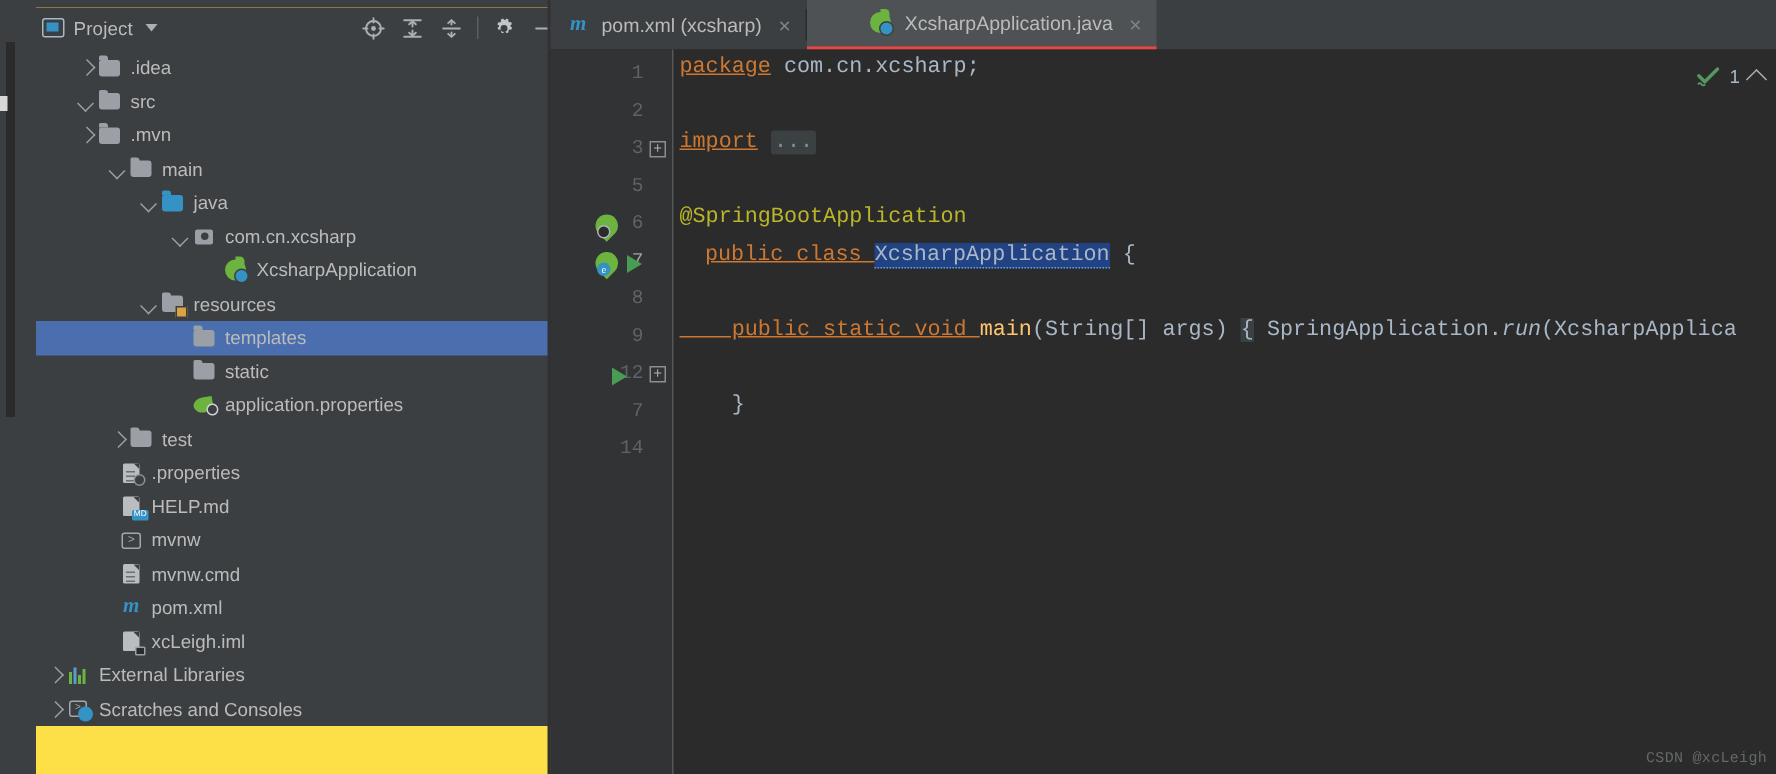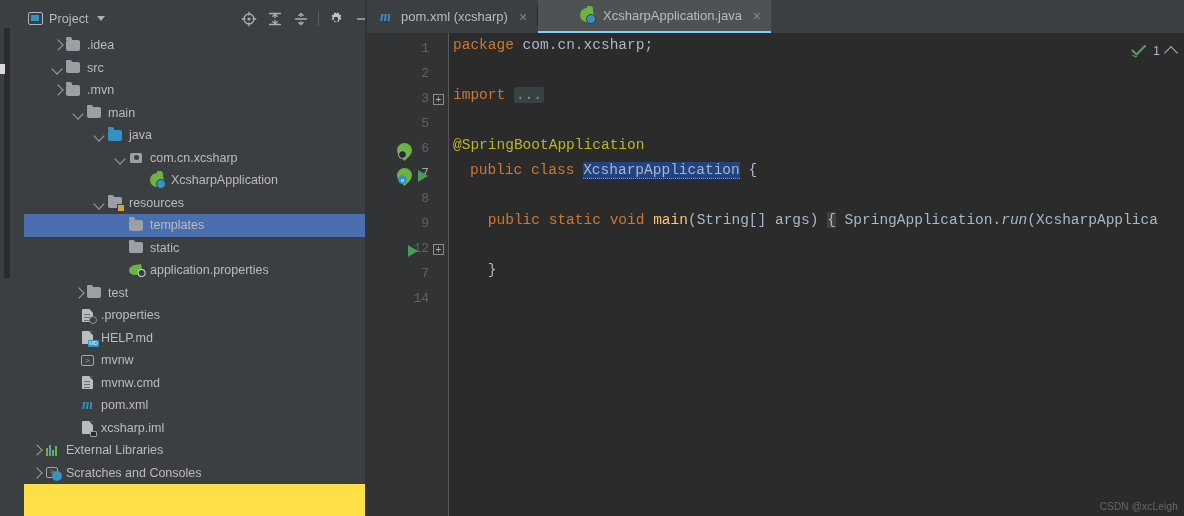--- a/index.html
+++ b/index.html
@@ -416,21 +416,21 @@
     align-items: center;
     gap: 7px;
     padding: 0 10px 0 11px;
     color: #bbbbbb;
     font-size: 13px;
     position: relative;
     box-sizing: border-box;
   }
   .tab.active {
     background: #4e5254;
-    border-bottom: 2px solid #7dd3fc;
+    border-bottom: 2px solid #ef4444;
     padding-left: 42px;
   }
   .tab-close {
     color: #808588;
     font-size: 14px;
     line-height: 14px;
     margin-left: 4px;
   }
   .tab-icon { width: 16px; height: 16px; position: relative; flex: none; }
   .tab-sep {
@@ -476,21 +476,21 @@
   .code-row {
     position: absolute;
     left: 0;
     height: 25px;
     line-height: 25px;
     white-space: pre;
     font-family: "Liberation Mono", monospace;
     font-size: 14.5px;
     color: #a9b7c6;
   }
-  .kw  { color: #cc7832; }
+  .kw  { color: #cc7832; text-decoration: underline; }
   .ann { color: #bbb529; }
   .ident { color: #a9b7c6; }
   .meth { color: #ffc66d; }
   .fold-dots {
     background: #3b4043;
     color: #8c8c8c;
     border-radius: 2px;
     padding: 0 2px;
   }
   .sel-ident {
@@ -580,21 +580,21 @@
     margin-bottom: -3px;
   }
 
   
   .watermark {
     position: absolute;
     right: 6px; bottom: 4px;
     color: #6e7376;
     font-size: 10px;
     opacity: 0.85;
-    font-family: Liberation Sans, sans-serif;
+    font-family: Liberation Mono, monospace;
     letter-spacing: 0.2px;
   }
 </style>
 </head>
 <body>
 
 <div id="app">
 
   <div class="top-strip">
     <div class="top-strip-light"></div>
@@ -783,21 +783,21 @@
             <span class="ic-maven">m</span>
           </span>
         <span class="node-label">pom.xml</span>
       </div>
 
       <div class="tree-row" style="padding-left:55px">
         <span class="node-icon">
           <span class="ic-file"></span>
             <span class="file-badge sq"></span>
         </span>
-        <span class="node-label">xcsharp.iml</span>
+        <span class="node-label">xcLeigh.iml</span>
       </div>
 
       <div class="tree-row" style="padding-left:6px">
         <span class="twisty closed"></span>
         <span class="node-icon">
           <span class="ic-libs">
             <span style="left:0;height:8px;background:#6cb33f"></span>
             <span style="left:3px;height:11px;background:#5a9bd4"></span>
             <span style="left:6px;height:6px;background:#6cb33f"></span>
             <span style="left:9px;height:10px;background:#6cb33f"></span>

